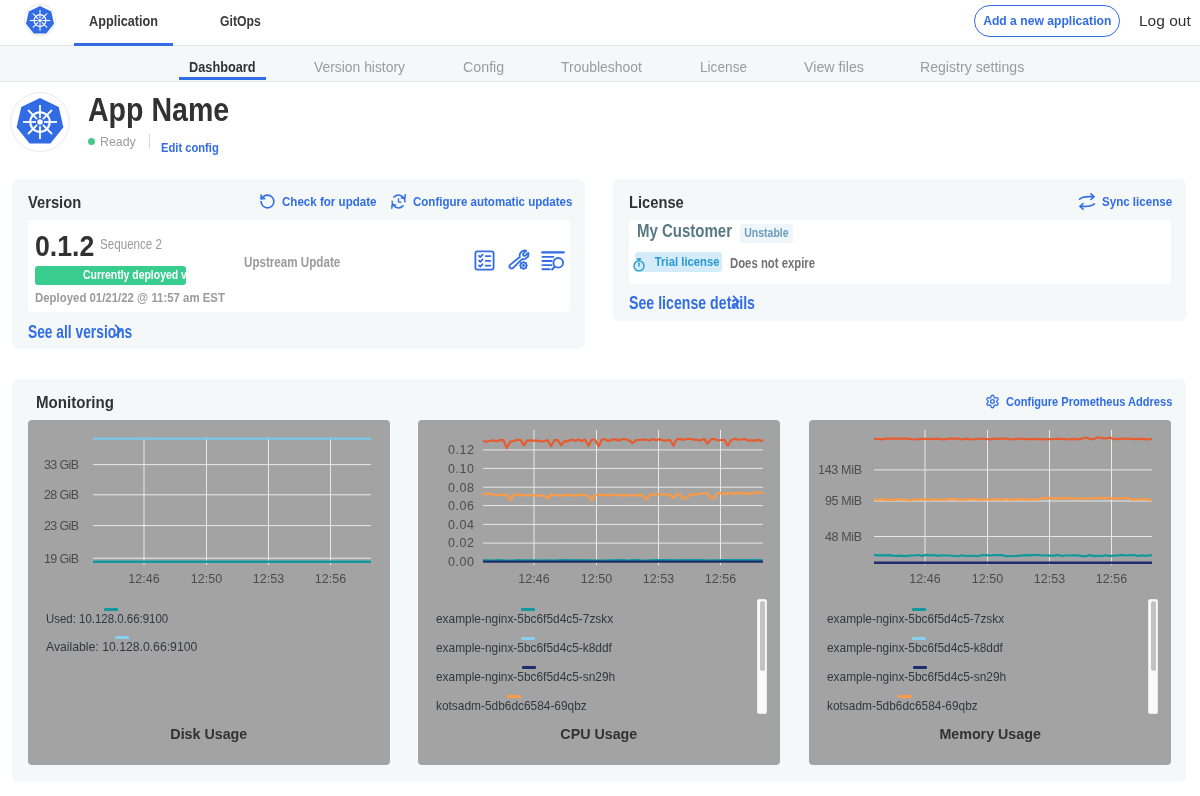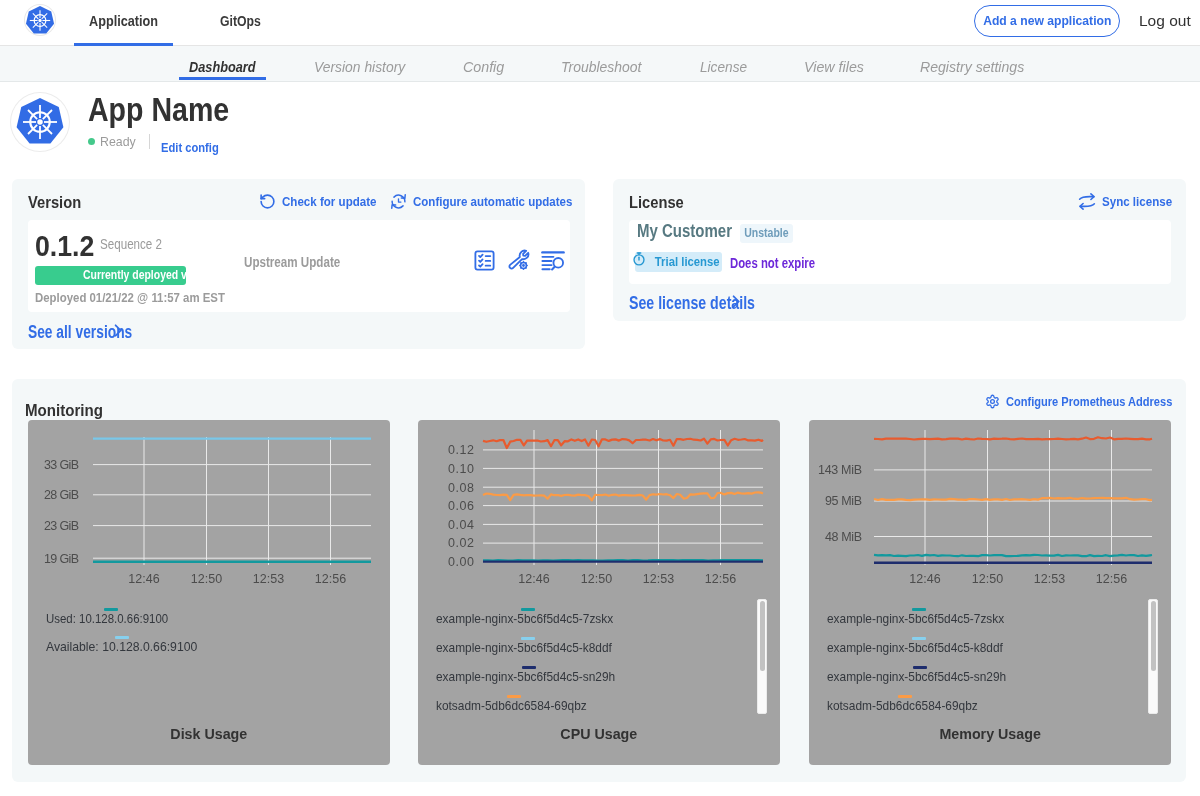--- a/index.html
+++ b/index.html
@@ -14,21 +14,21 @@
 .tab { position:absolute; top:13px; font-size:14px; font-weight:700; color:#3a3a3a; }
 .tab.app { left:89px; }
 .tab.gitops { left:187px;margin-left:33px; }
 .tab-underline { position:absolute; left:74px; top:43px; width:99px; height:3px; background:#326de6; }
 .addbtn { position:absolute; left:974px; top:5px; width:146px; height:32px; border:1px solid #326de6; border-radius:17px; color:#326de6; font-size:13.5px; font-weight:700; text-align:center; line-height:30px; background:#fff; }
 .addbtn .sx { transform-origin:50% 50%; }
 .logout { position:absolute; left:1139px; top:12px; font-size:15.5px; font-weight:500; color:#323232; }
 
 
 .subnav { position:absolute; left:0; top:46px; width:1200px; height:36px; background:#f5f8f9; border-bottom:1px solid #e4e8e9; }
-.snitem { position:absolute; top:12px; font-size:15px; font-weight:500; color:#9b9b9b;font-style:italic; }
+.snitem { position:absolute; top:12px; font-size:15px; font-weight:500; color:#9b9b9b; }
 .snitem.active { color:#323232; font-weight:700; }
 .sn-underline { position:absolute; left:179px; top:31px; width:87px; height:3px; background:#326de6; }
 
 
 .apphead { position:absolute; left:0; top:82px; width:1200px; height:90px; background:#fff; }
 .bigcircle { position:absolute; left:11px; top:11px; width:58px; height:58px; border-radius:50%; background:#fff; box-shadow:0 0 0 1px #ececec; display:flex; align-items:center; justify-content:center; }
 .appname { position:absolute; left:88px; top:9px; font-size:33px; font-weight:700; color:#323232; }
 .statusrow { position:absolute; left:88px; top:51px; height:16px; display:flex; align-items:center; }
 .greendot { width:7px; height:7px; border-radius:50%; background:#44c98b; margin-right:5px; flex:none; }
 .ready { font-size:13px; font-weight:500; color:#9b9b9b; }
@@ -53,23 +53,23 @@
 .v-upstream { position:absolute; left:232px; top:75px; font-size:14px; font-weight:700; color:#9b9b9b; }
 .v-icons { position:absolute; left:461px; top:70px; display:flex; gap:11px; }
 .seeall { position:absolute; left:16px; top:143px; height:16px; font-size:18px; font-weight:700; color:#326de6; white-space:nowrap; }
 .seeall .sx { transform-origin:0 50%; }
 .seeall svg { position:absolute; top:2px; }
 
 
 .l-name { position:absolute; left:24px; top:42px; font-size:18px; font-weight:700; color:#577981; }
 .l-unstable { position:absolute; left:127px; top:45px; width:53px; height:19px; background:#eef6fb; color:#6e9cba; font-size:12.5px; font-weight:600; border-radius:3px; text-align:center; line-height:19px; }
 .l-unstable .sx, .l-trial .sx { transform-origin:50% 50%; }
-.l-trial { position:absolute; left:22px; top:73px; width:87px; height:20px; background:#d4ecf9; color:#2698d2; font-size:13px; font-weight:700; border-radius:3px; line-height:20px; display:flex; align-items:flex-start; justify-content:center; }
+.l-trial { position:absolute; left:22px; top:73px; width:87px; height:20px; background:#d4ecf9; color:#2698d2; font-size:13px; font-weight:700; border-radius:3px; line-height:20px; display:flex; align-items:flex-end; justify-content:center; }
 .l-trial svg { margin-right:4px; flex:none; }
-.l-expire { position:absolute; left:117px; top:76px; font-size:14px; font-weight:600; color:#6d28d9; }
+.l-expire { position:absolute; left:117px; top:76px; font-size:14px; font-weight:600; color:#737373; }
 
 
 .chartcard { position:absolute; top:41px; width:362px; height:345px; background:#a3a3a3; border-radius:4px; }
 .chartcard.c1 { left:16px; }
 .chartcard.c2 { left:406px; }
 .chartcard.c3 { left:797px; }
 .legendrow { position:absolute; display:flex; align-items:center; height:14px;flex-direction:column; }
 .ldash { width:14px; height:3px; border-radius:1px; margin-right:9px; flex:none; }
 .ltext { font-size:13px; color:#33373d; white-space:nowrap; }
 .ctitle { position:absolute; left:0; width:100%; top:305px; text-align:center; font-size:15.5px; font-weight:700; color:#323232; }
@@ -234,21 +234,21 @@
     </div>
   <div class="l-expire"><span class="sx" style="transform:scaleX(0.81);">Does not expire</span></div>
   <div class="seeall" style="top:114px;"><span class="sx" style="transform:scaleX(0.787);">See license details</span><span style="position:absolute; left:103px; top:0;">
         <svg width="8" height="13" viewBox="0 0 10 16" fill="none" stroke="#326de6" stroke-width="2.2" stroke-linecap="round" stroke-linejoin="round">
           <path d="M 2 1.5 L 8.5 8 L 2 14.5"></path>
         </svg>
       </span></div>
 </div>
 
 <div class="card monitoring">
-  <div class="cardtitle" style="left:13px; top:14px;margin-top:8px;"><span class="sx" style="transform:scaleX(0.888);">Monitoring</span></div>
+  <div class="cardtitle" style="left:24px; top:14px;"><span class="sx" style="transform:scaleX(0.888);">Monitoring</span></div>
   <div class="bluelink" style="position:absolute; left:973px; top:15px; font-size:13.5px;">
       <svg width="15" height="15" viewBox="0 0 24 24" fill="none" stroke="#326de6" stroke-width="2.1" stroke-linecap="round" stroke-linejoin="round">
 <path d="M12.22 2h-.44a2 2 0 0 0-2 2v.18a2 2 0 0 1-1 1.73l-.43.25a2 2 0 0 1-2 0l-.15-.08a2 2 0 0 0-2.73.73l-.22.38a2 2 0 0 0 .73 2.73l.15.1a2 2 0 0 1 1 1.72v.51a2 2 0 0 1-1 1.74l-.15.09a2 2 0 0 0-.73 2.73l.22.38a2 2 0 0 0 2.73.73l.15-.08a2 2 0 0 1 2 0l.43.25a2 2 0 0 1 1 1.73V20a2 2 0 0 0 2 2h.44a2 2 0 0 0 2-2v-.18a2 2 0 0 1 1-1.73l.43-.25a2 2 0 0 1 2 0l.15.08a2 2 0 0 0 2.73-.73l.22-.39a2 2 0 0 0-.73-2.73l-.15-.08a2 2 0 0 1-1-1.74v-.5a2 2 0 0 1 1-1.74l.15-.09a2 2 0 0 0 .73-2.73l-.22-.38a2 2 0 0 0-2.73-.73l-.15.08a2 2 0 0 1-2 0l-.43-.25a2 2 0 0 1-1-1.73V4a2 2 0 0 0-2-2z"></path>
 <circle cx="12" cy="12" r="3"></circle>
 </svg>
       <span class="sx" style="transform:scaleX(0.82);">Configure Prometheus Address</span>
     </div>
 
   <div class="chartcard c1">
     <svg class="abs" style="left:0;top:0;" width="362" height="172" viewBox="0 0 362 172">

